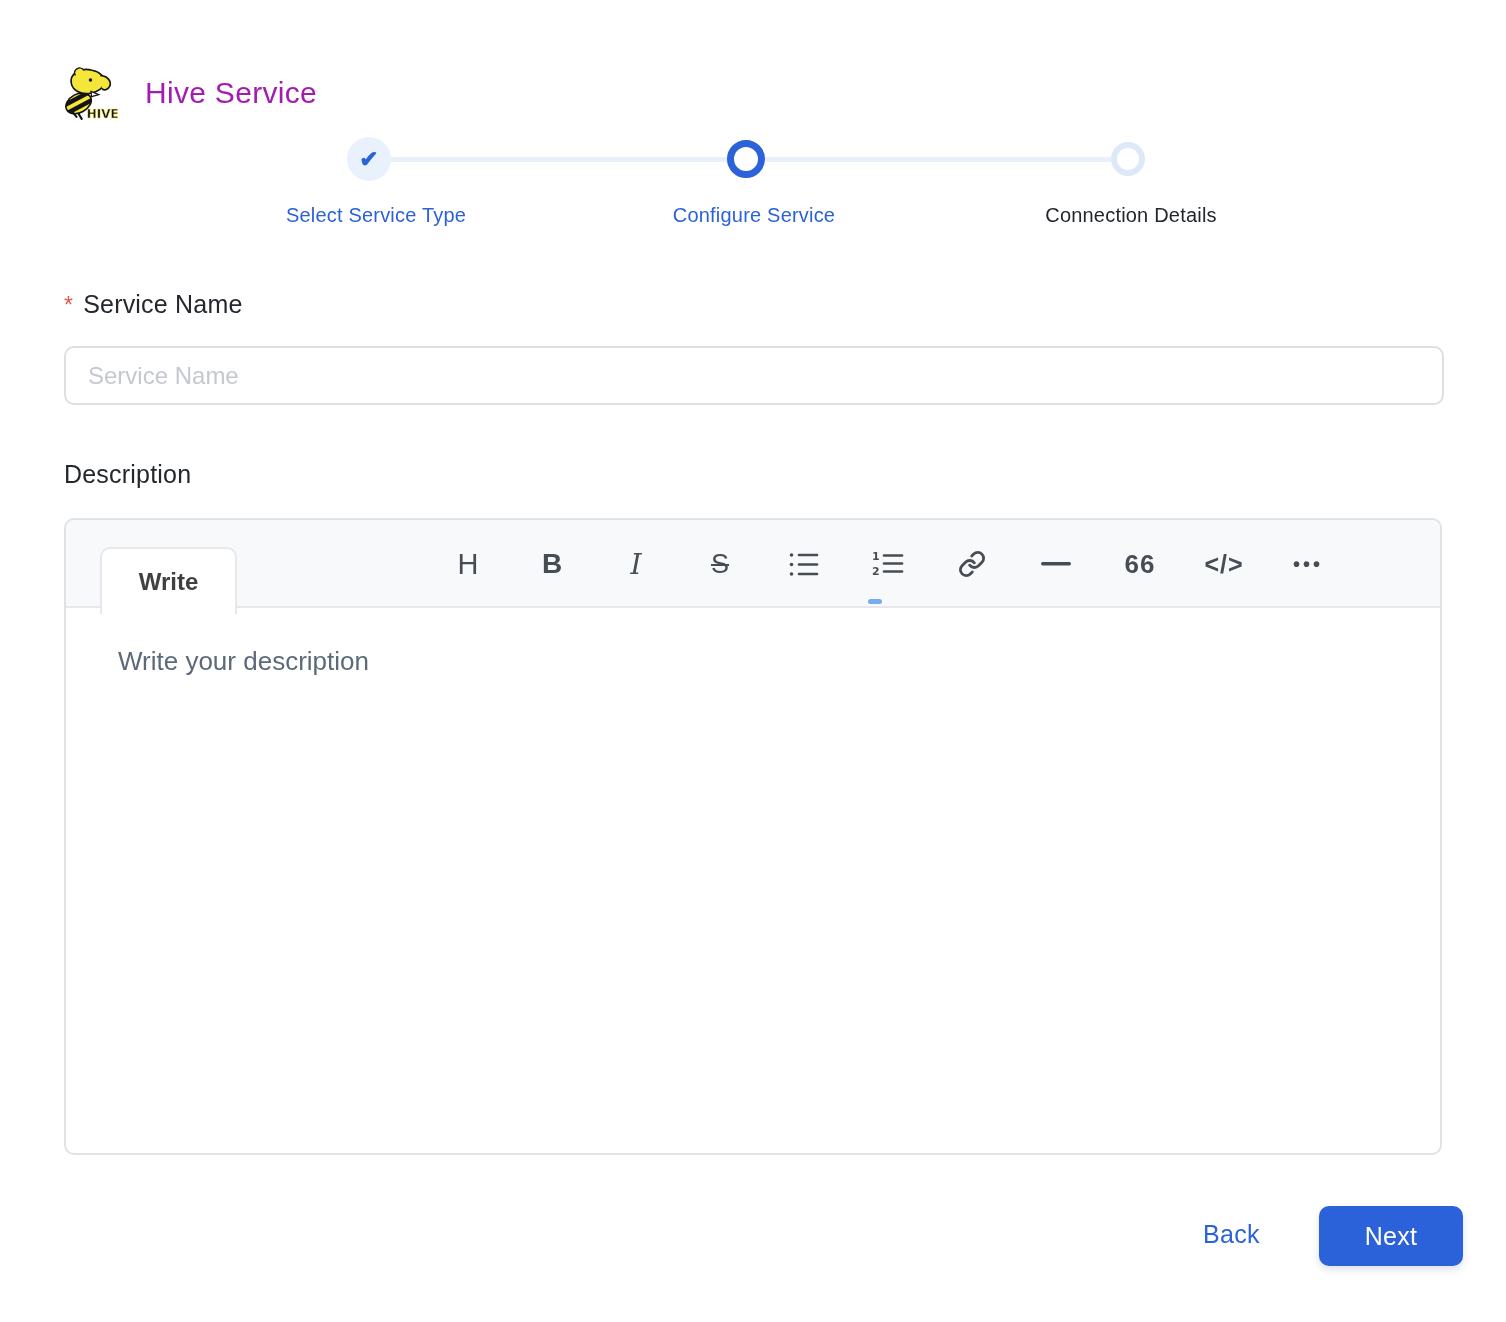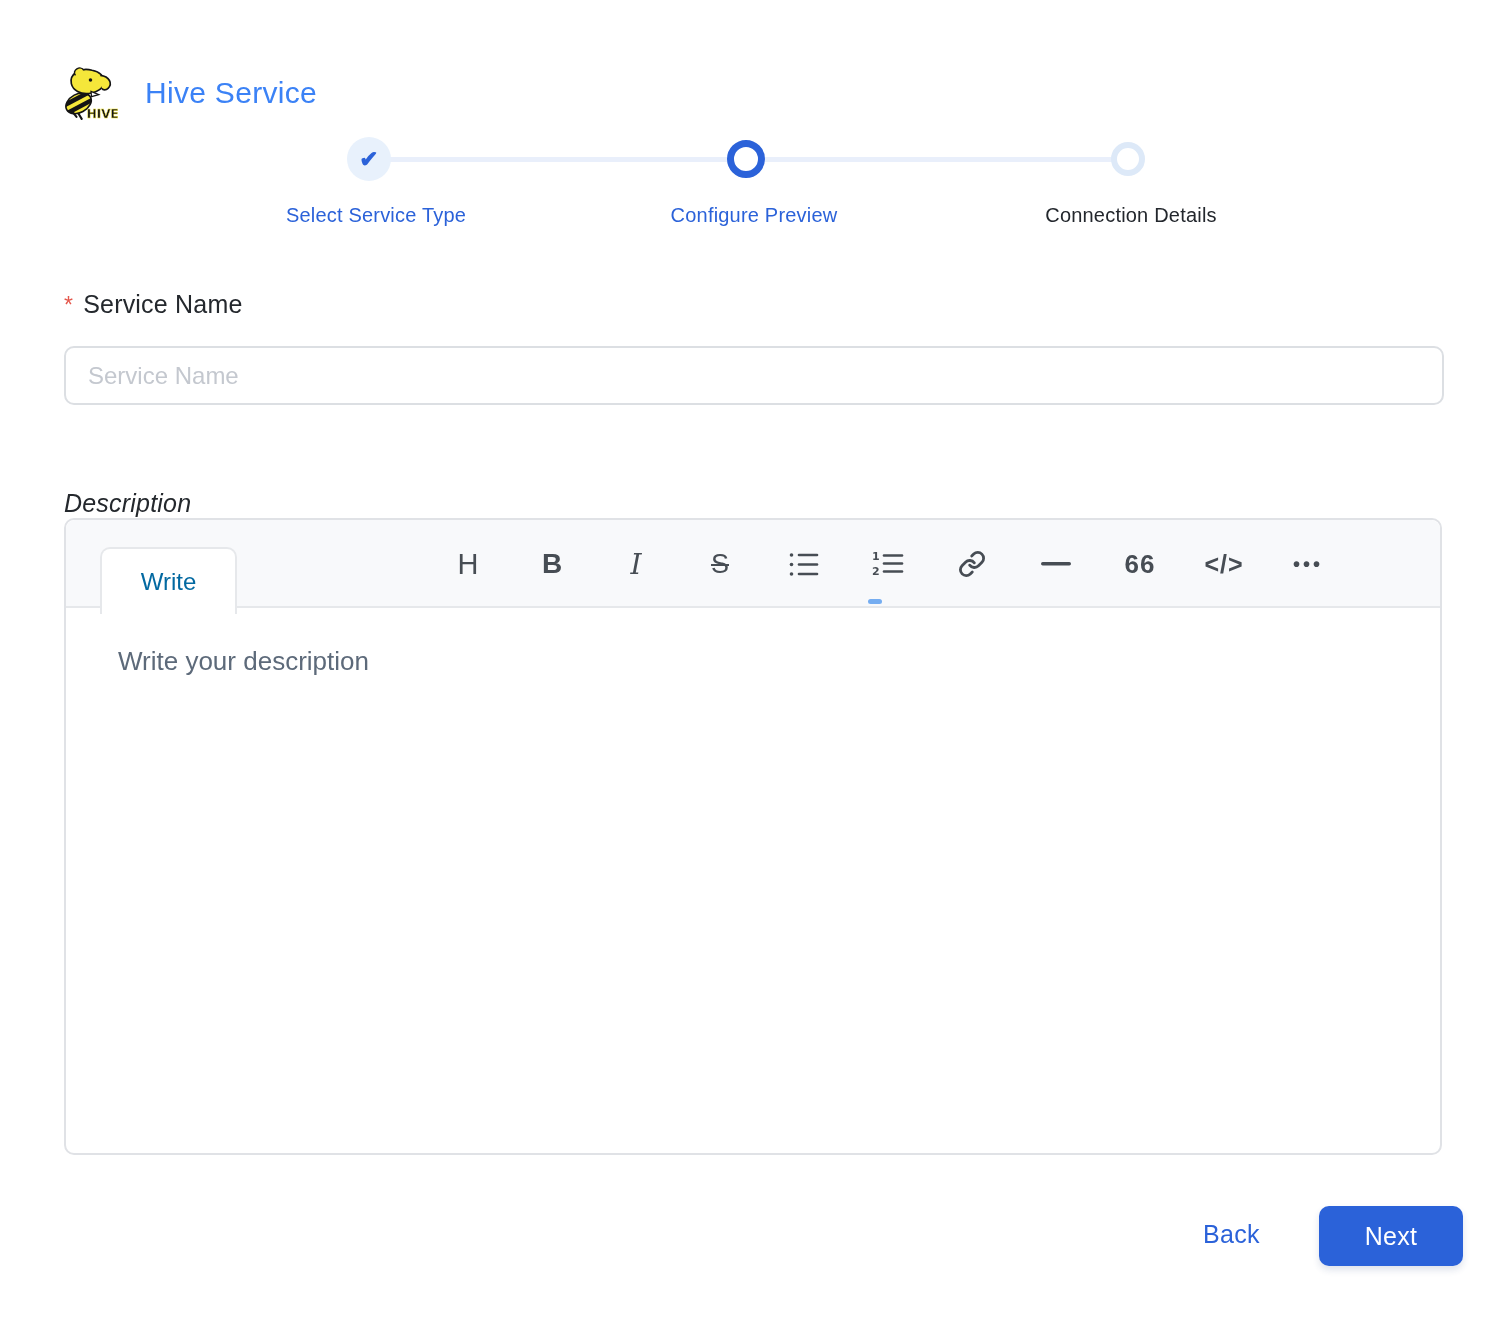--- a/index.html
+++ b/index.html
@@ -2,21 +2,21 @@
 <html><head>
 <meta charset="utf-8">
 <style>
   * { margin:0; padding:0; box-sizing:border-box; }
   html,body { background:#ffffff; }
   body { font-family:"Liberation Sans", sans-serif; }
   .page { position:relative; width:1506px; height:1322px; background:#ffffff; overflow:hidden; }
 
   
   .logo { position:absolute; left:62px; top:66px; width:58px; height:54px; }
-  .title { position:absolute; left:145px; top:76px; font-size:30px; font-weight:500; color:#3b82f6; letter-spacing:.3px; }
+  .title { position:absolute; left:145px; top:76px; font-size:30px; font-weight:500; color:#a21caf; letter-spacing:.3px; }
 
   
   .track { position:absolute; left:369px; top:157px; width:759px; height:5px; background:#e9effb; border-radius:3px; }
   .step-circle { position:absolute; border-radius:50%; display:flex; align-items:center; justify-content:center; background:#fff; }
   .step-completed { left:347px; top:137px; width:44px; height:44px; background:#e8f1fc; }
   .step-completed .check { color:#2b62d9; font-size:23px; font-weight:700; line-height:1; }
   .step-active { left:727px; top:140px; width:38px; height:38px; border:7px solid #2b62d9; }
   .step-upcoming { left:1111px; top:142px; width:34px; height:34px; border:6px solid #dde9f8; }
   .step-label { position:absolute; top:204px; transform:translateX(-50%); font-size:20px; white-space:nowrap; letter-spacing:.2px; }
   .step-label-1 { left:376px; color:#2b62d9; }
@@ -24,25 +24,25 @@
   .step-label-3 { left:1131px; color:#23272d; }
 
   
   .field-label { position:absolute; font-size:25px; color:#24282d; letter-spacing:.2px; }
   .svc-label { left:64px; top:290px; display:flex; align-items:flex-start; gap:10px; }
   .required { color:#e4584d; font-size:23px; position:relative; top:2px; }
   .svc-input { position:absolute; left:64px; top:346px; width:1380px; height:59px; border:2px solid #dcdfe3; border-radius:10px; padding:0 22px; font-size:24px; color:#24282d; outline:none; font-family:"Liberation Sans", sans-serif; background:#fff; }
   .svc-input::placeholder { color:#c4c8cf; }
 
   
-  .desc-label { left:64px; top:489px;font-style:italic; }
+  .desc-label { left:64px; top:460px; }
   .editor { position:absolute; left:64px; top:518px; width:1378px; height:637px; border:2px solid #e0e2e6; border-radius:10px; background:#fff; }
   .editor-header { position:absolute; left:0; top:0; right:0; height:88px; background:#f8f9fb; border-bottom:2px solid #e6e8eb; border-radius:9px 9px 0 0; }
   .tab { position:absolute; top:27px; display:flex; align-items:center; justify-content:center; font-size:24px; border-radius:10px 10px 0 0; cursor:pointer; }
-  .tab-write { left:34px; width:137px; height:67px; background:#ffffff; border:2px solid #e6e8eb; border-bottom:none; color:#0369a1; font-weight:400; z-index:3; }
+  .tab-write { left:34px; width:137px; height:67px; background:#ffffff; border:2px solid #e6e8eb; border-bottom:none; color:#404040; font-weight:700; z-index:3; }
   .tab-preview { left:171px; width:138px; height:61px; background:#e9eaee; color:#a7acb6; z-index:2; }
   .toolbar { position:absolute; left:360px; top:0; height:88px; display:flex; align-items:center; z-index:1; }
   .tool { width:84px; height:88px; display:flex; align-items:center; justify-content:center; color:#474d54; cursor:pointer; background:none; border:none; font-family:"Liberation Sans", sans-serif; }
   .g-heading { font-size:29px; font-weight:500; }
   .g-bold { font-size:28px; font-weight:800; }
   .g-italic { font-size:28px; font-style:italic; font-family:"DejaVu Serif", serif; font-weight:500; }
   .g-strike { font-size:27px; font-weight:500; text-decoration:line-through; }
   .g-quote { font-size:26px; font-weight:700; letter-spacing:1px; }
   .g-code { font-size:25px; font-weight:600; letter-spacing:1px; }
   .g-more { font-size:20px; font-weight:700; letter-spacing:3px; }
@@ -82,21 +82,21 @@
   </svg>
   <h1 class="title">Hive Service</h1>
 
   <div class="track"></div>
   <div class="step-circle step-completed">
     <span class="check">✔</span>
   </div>
   <div class="step-circle step-active"></div>
   <div class="step-circle step-upcoming"></div>
   <div class="step-label step-label-1">Select Service Type</div>
-  <div class="step-label step-label-2">Configure Preview</div>
+  <div class="step-label step-label-2">Configure Service</div>
   <div class="step-label step-label-3">Connection Details</div>
 
   <div class="field-label svc-label">
     <span class="required">*</span>
     <span>Service Name</span>
   </div>
   <input class="svc-input" type="text" placeholder="Service Name" style="">
 
   <div class="field-label desc-label">Description</div>
 

